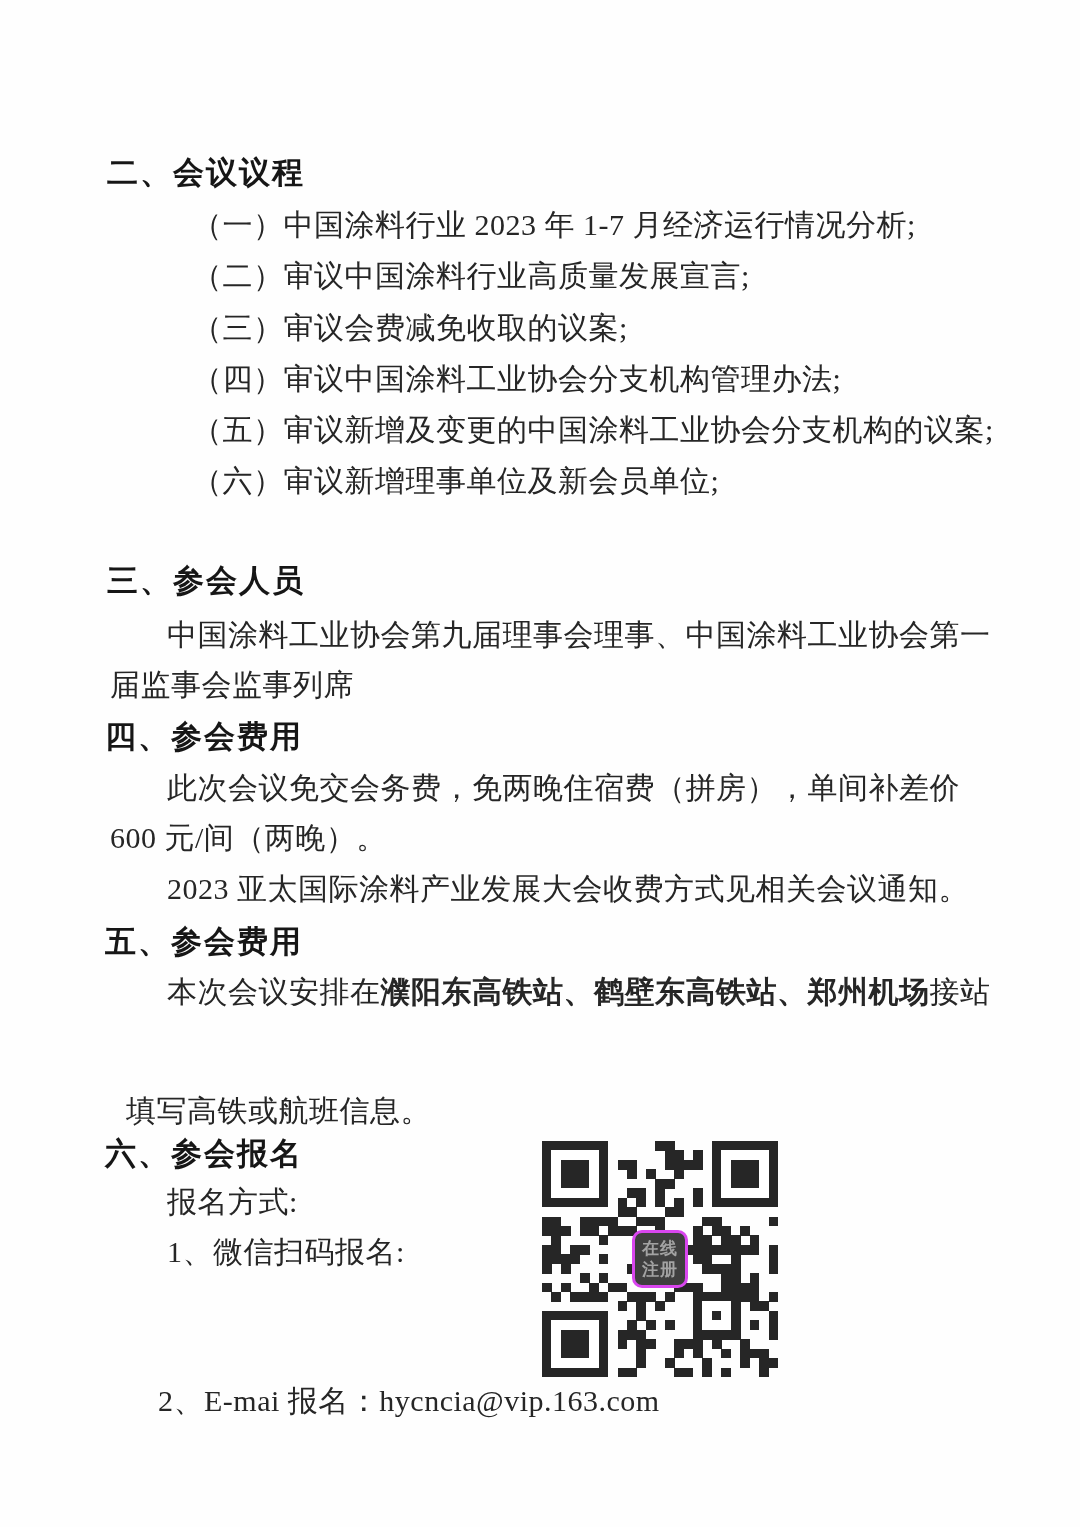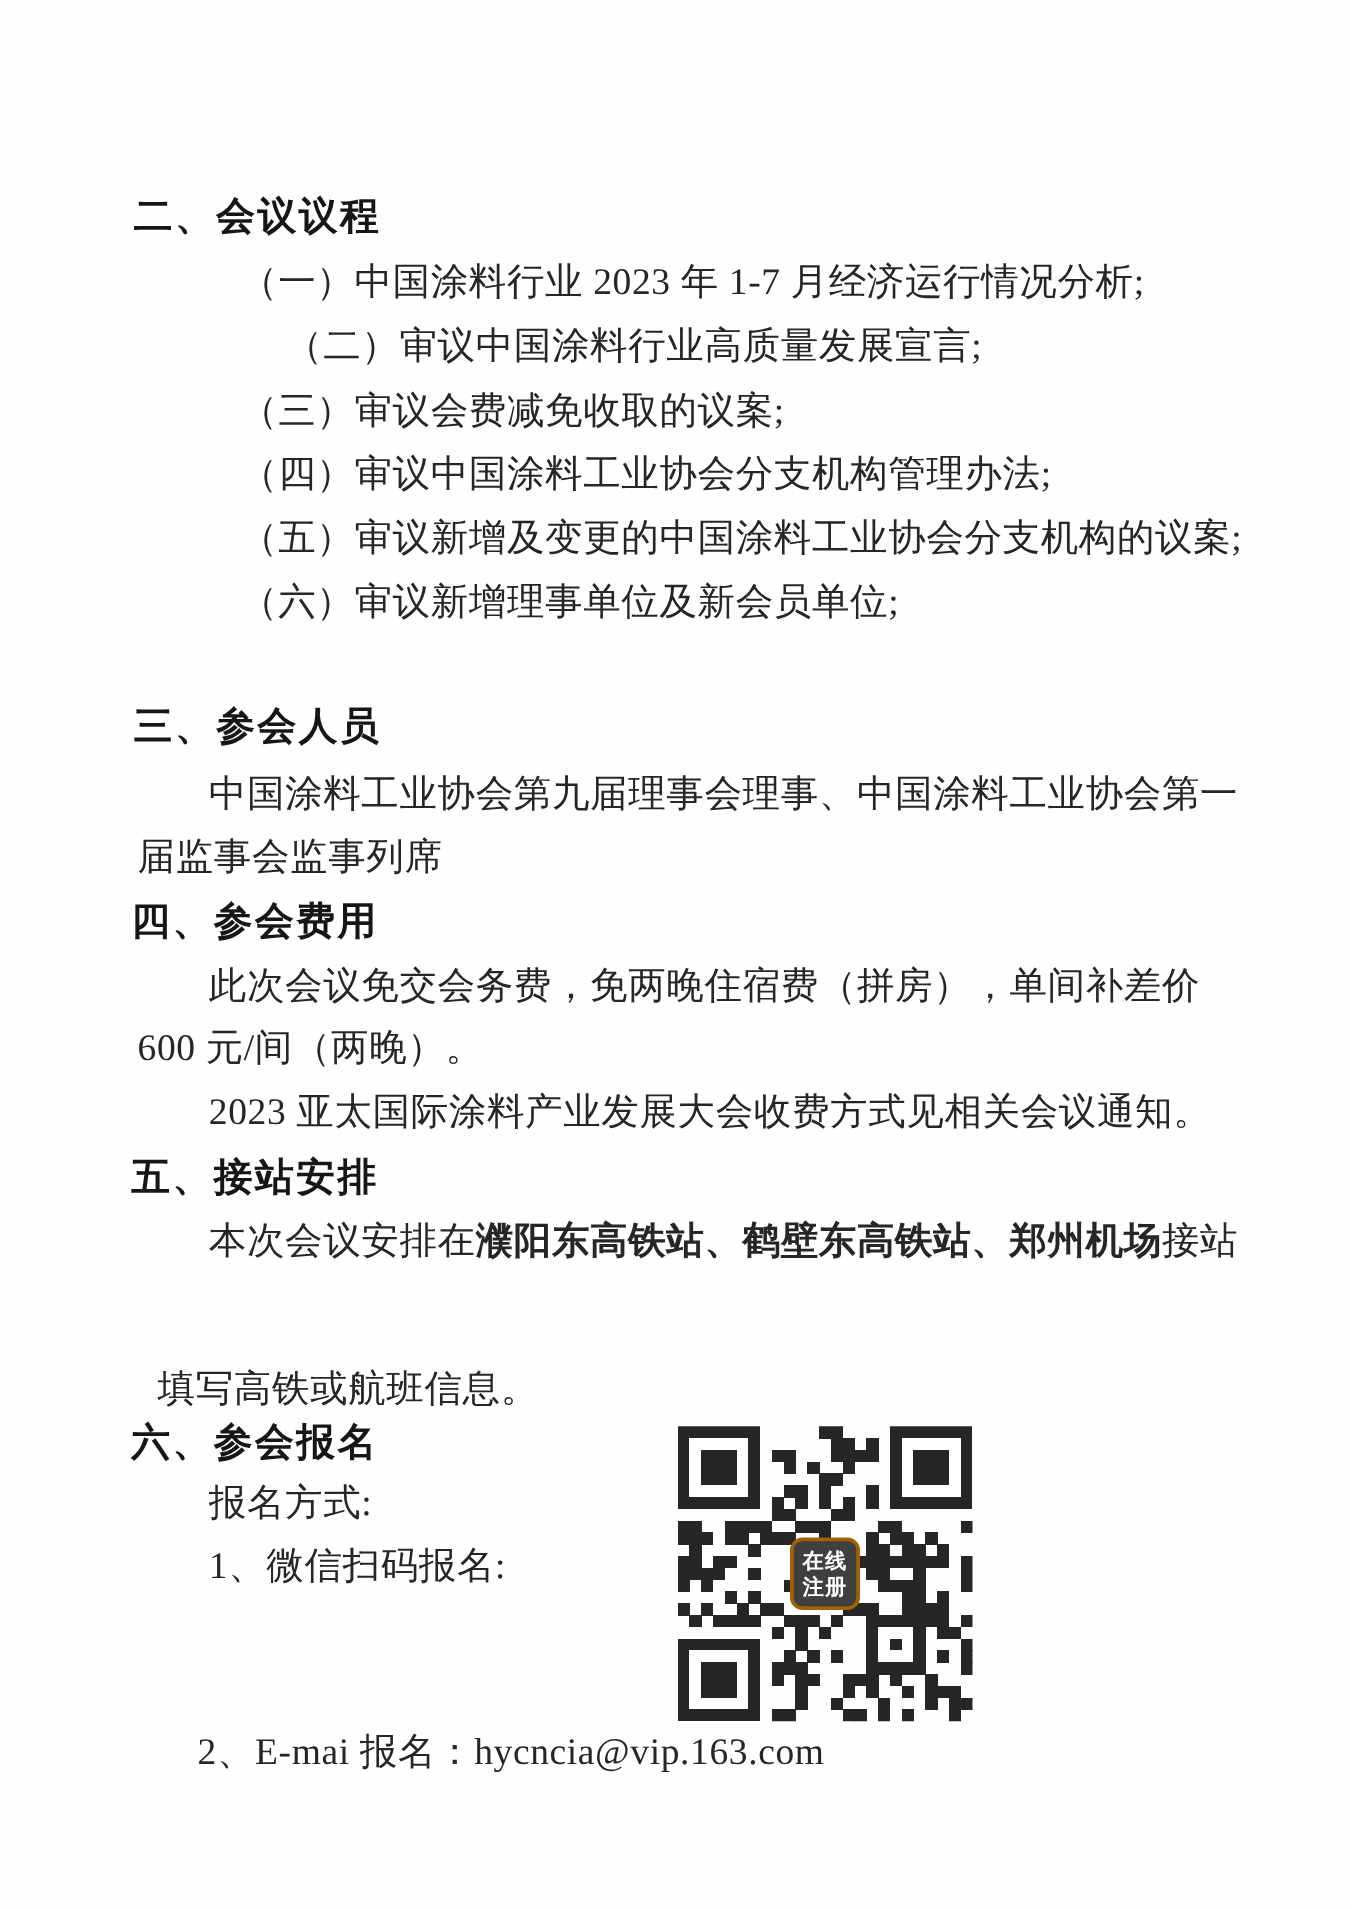--- a/index.html
+++ b/index.html
@@ -33,58 +33,58 @@
     position:absolute;
     left:542px;top:1141px;
     width:236px;height:236px;
   }
   .qr-pattern{position:absolute;inset:0;}
   .qr-label{
     position:absolute;
     left:50%;top:50%;
     transform:translate(-50%,-50%);
     background:#3f3f3f;
-    border:3px solid #a16207;
+    border:3px solid #d946ef;
     border-radius:10px;
     padding:5px 7px;
     text-align:center;
-    color:#ffffff;
+    color:#a3a3a3;
     font-family:"Liberation Sans","DejaVu Sans",sans-serif;
     font-weight:700;
     font-size:17px;
     line-height:21px;
     letter-spacing:1px;
   }
 </style>
 </head>
 <body>
 
 <div class="page">
 
   <div class="h" style="left:107px;top:152px;">二、会议议程</div>
 
   <div class="t" style="left:192px;top:205px;">（一）中国涂料行业 2023 年 1-7 月经济运行情况分析;</div>
-  <div class="t" style="left:192px;top:256px;margin-left:36px;">（二）审议中国涂料行业高质量发展宣言;</div>
+  <div class="t" style="left:192px;top:256px;">（二）审议中国涂料行业高质量发展宣言;</div>
   <div class="t" style="left:192px;top:308px;">（三）审议会费减免收取的议案;</div>
   <div class="t" style="left:192px;top:359px;">（四）审议中国涂料工业协会分支机构管理办法;</div>
   <div class="t" style="left:192px;top:410px;">（五）审议新增及变更的中国涂料工业协会分支机构的议案;</div>
   <div class="t" style="left:192px;top:461px;">（六）审议新增理事单位及新会员单位;</div>
 
   <div class="h" style="left:107px;top:560px;">三、参会人员</div>
 
   <div class="t" style="left:167px;top:615px;">中国涂料工业协会第九届理事会理事、中国涂料工业协会第一</div>
   <div class="t" style="left:110px;top:665px;">届监事会监事列席</div>
 
   <div class="h" style="left:105px;top:716px;">四、参会费用</div>
 
   <div class="t" style="left:167px;top:768px;">此次会议免交会务费，免两晚住宿费（拼房），单间补差价</div>
   <div class="t" style="left:110px;top:818px;">600 元/间（两晚）。</div>
   <div class="t" style="left:167px;top:869px;">2023 亚太国际涂料产业发展大会收费方式见相关会议通知。</div>
 
-  <div class="h" style="left:105px;top:921px;">五、接站安排</div>
+  <div class="h" style="left:105px;top:921px;">五、参会费用</div>
 
   <div class="t" style="left:167px;top:972px;">
     <span>本次会议安排在</span><span class="b">濮阳东高铁站、鹤壁东高铁站、郑州机场</span><span>接站</span>
   </div>
   <div class="t" style="left:126px;top:1074px;margin-top:17px;">填写高铁或航班信息。</div>
 
   <div class="h" style="left:105px;top:1133px;">六、参会报名</div>
 
   <div class="t" style="left:167px;top:1182px;">报名方式:</div>
   <div class="t" style="left:167px;top:1232px;">1、微信扫码报名:</div>

